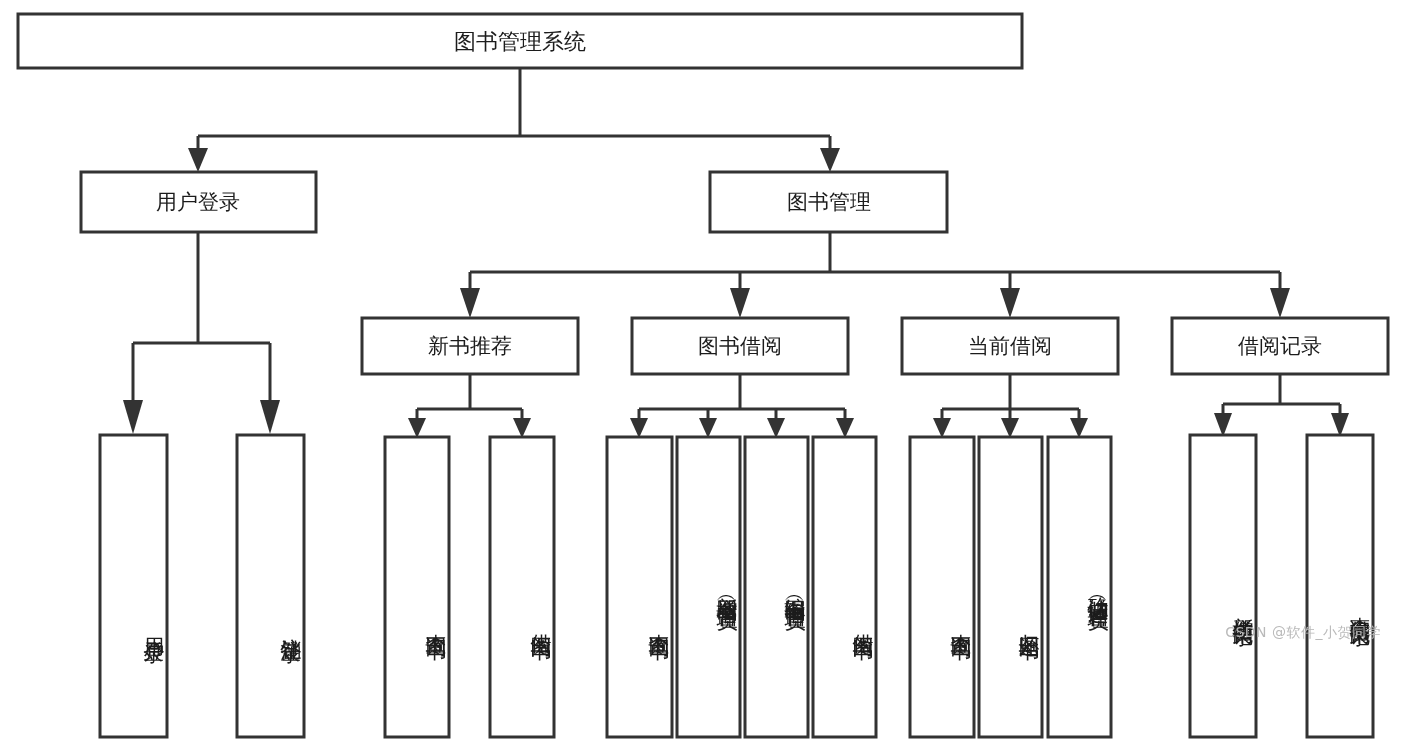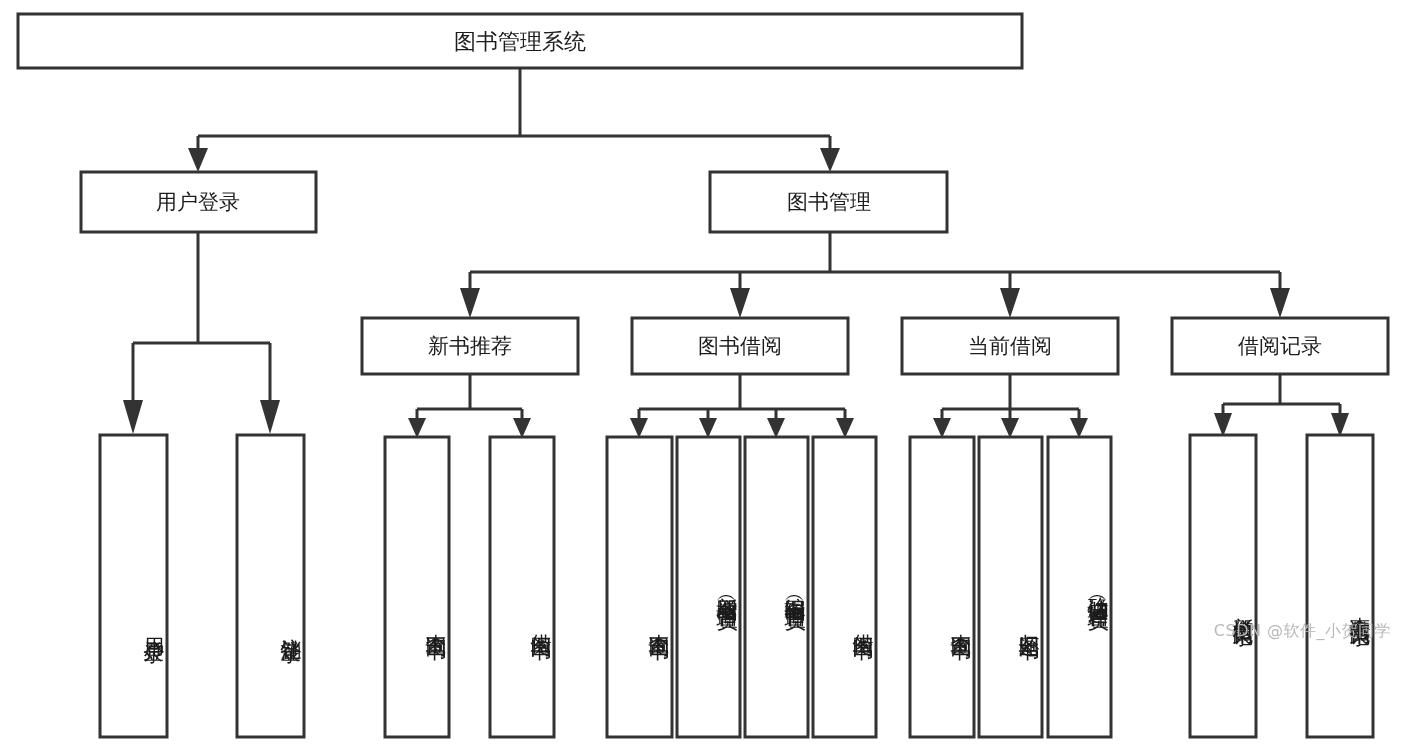--- a/index.html
+++ b/index.html
@@ -61,24 +61,24 @@
     font-family: "DejaVu Sans", "Liberation Sans", sans-serif;
     font-size: 21px;
     line-height: 1.25;
     color: #1c1c1c;
     letter-spacing: 2px;
     white-space: nowrap;
     pointer-events: none;
   }
   .watermark {
     position: absolute;
-    right: 14px;
+    right: 24px;
     bottom: 6px;
     font-family: "DejaVu Sans", "Liberation Sans", sans-serif;
-    font-size: 16px;
+    font-size: 14px;
     color: #b9b9b9;
     letter-spacing: 0.5px;
     user-select: none;
   }
 </style>
 </head>
 <body>
 
 <div id="diagram-root">
 

